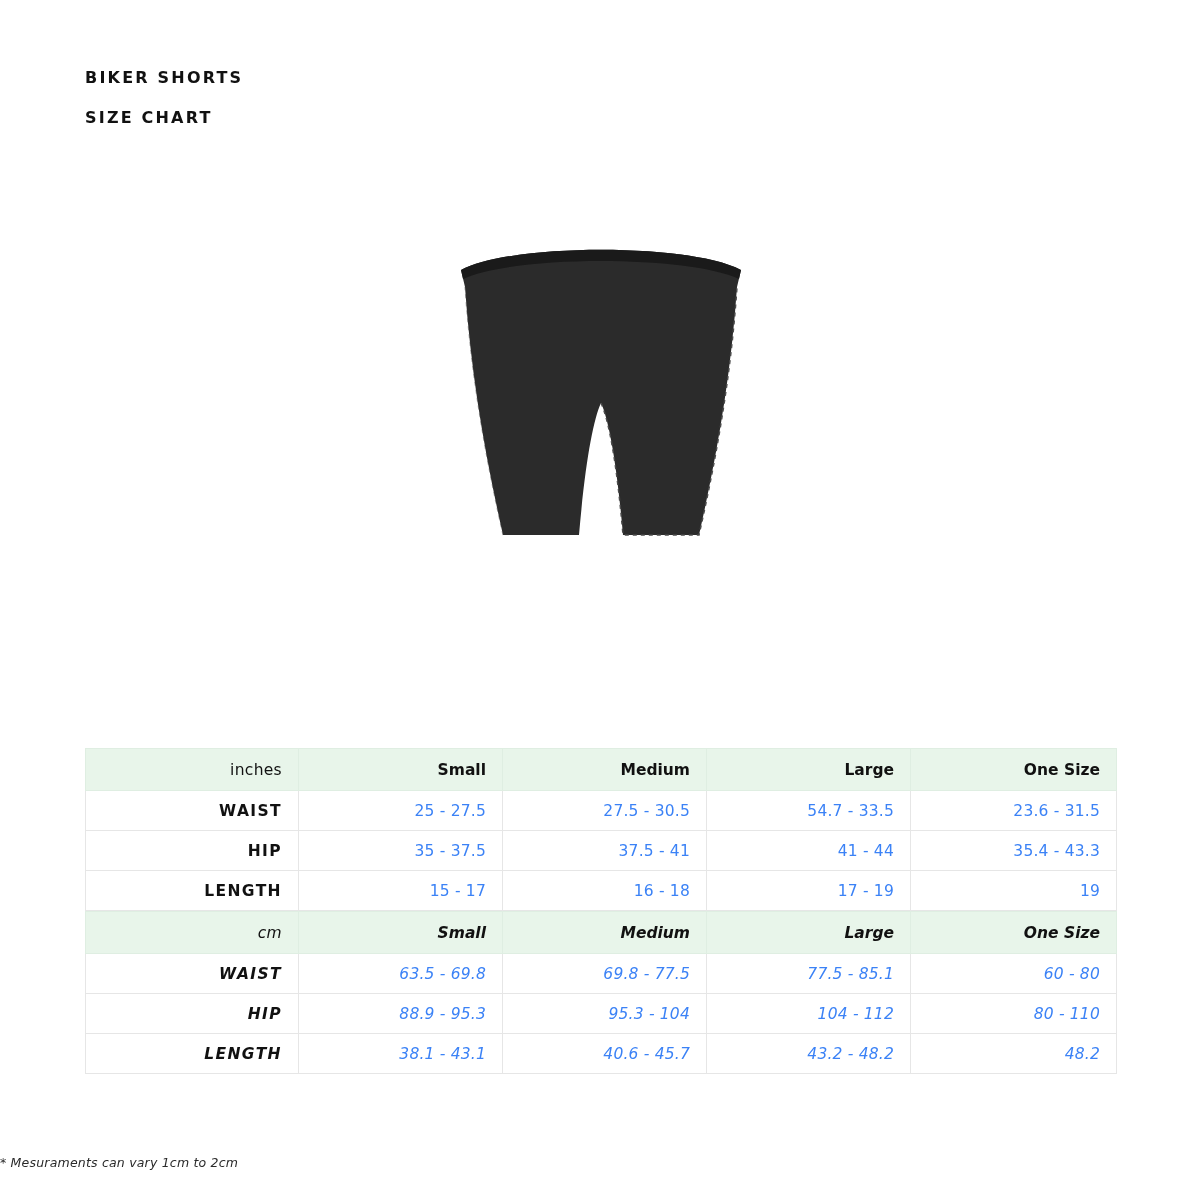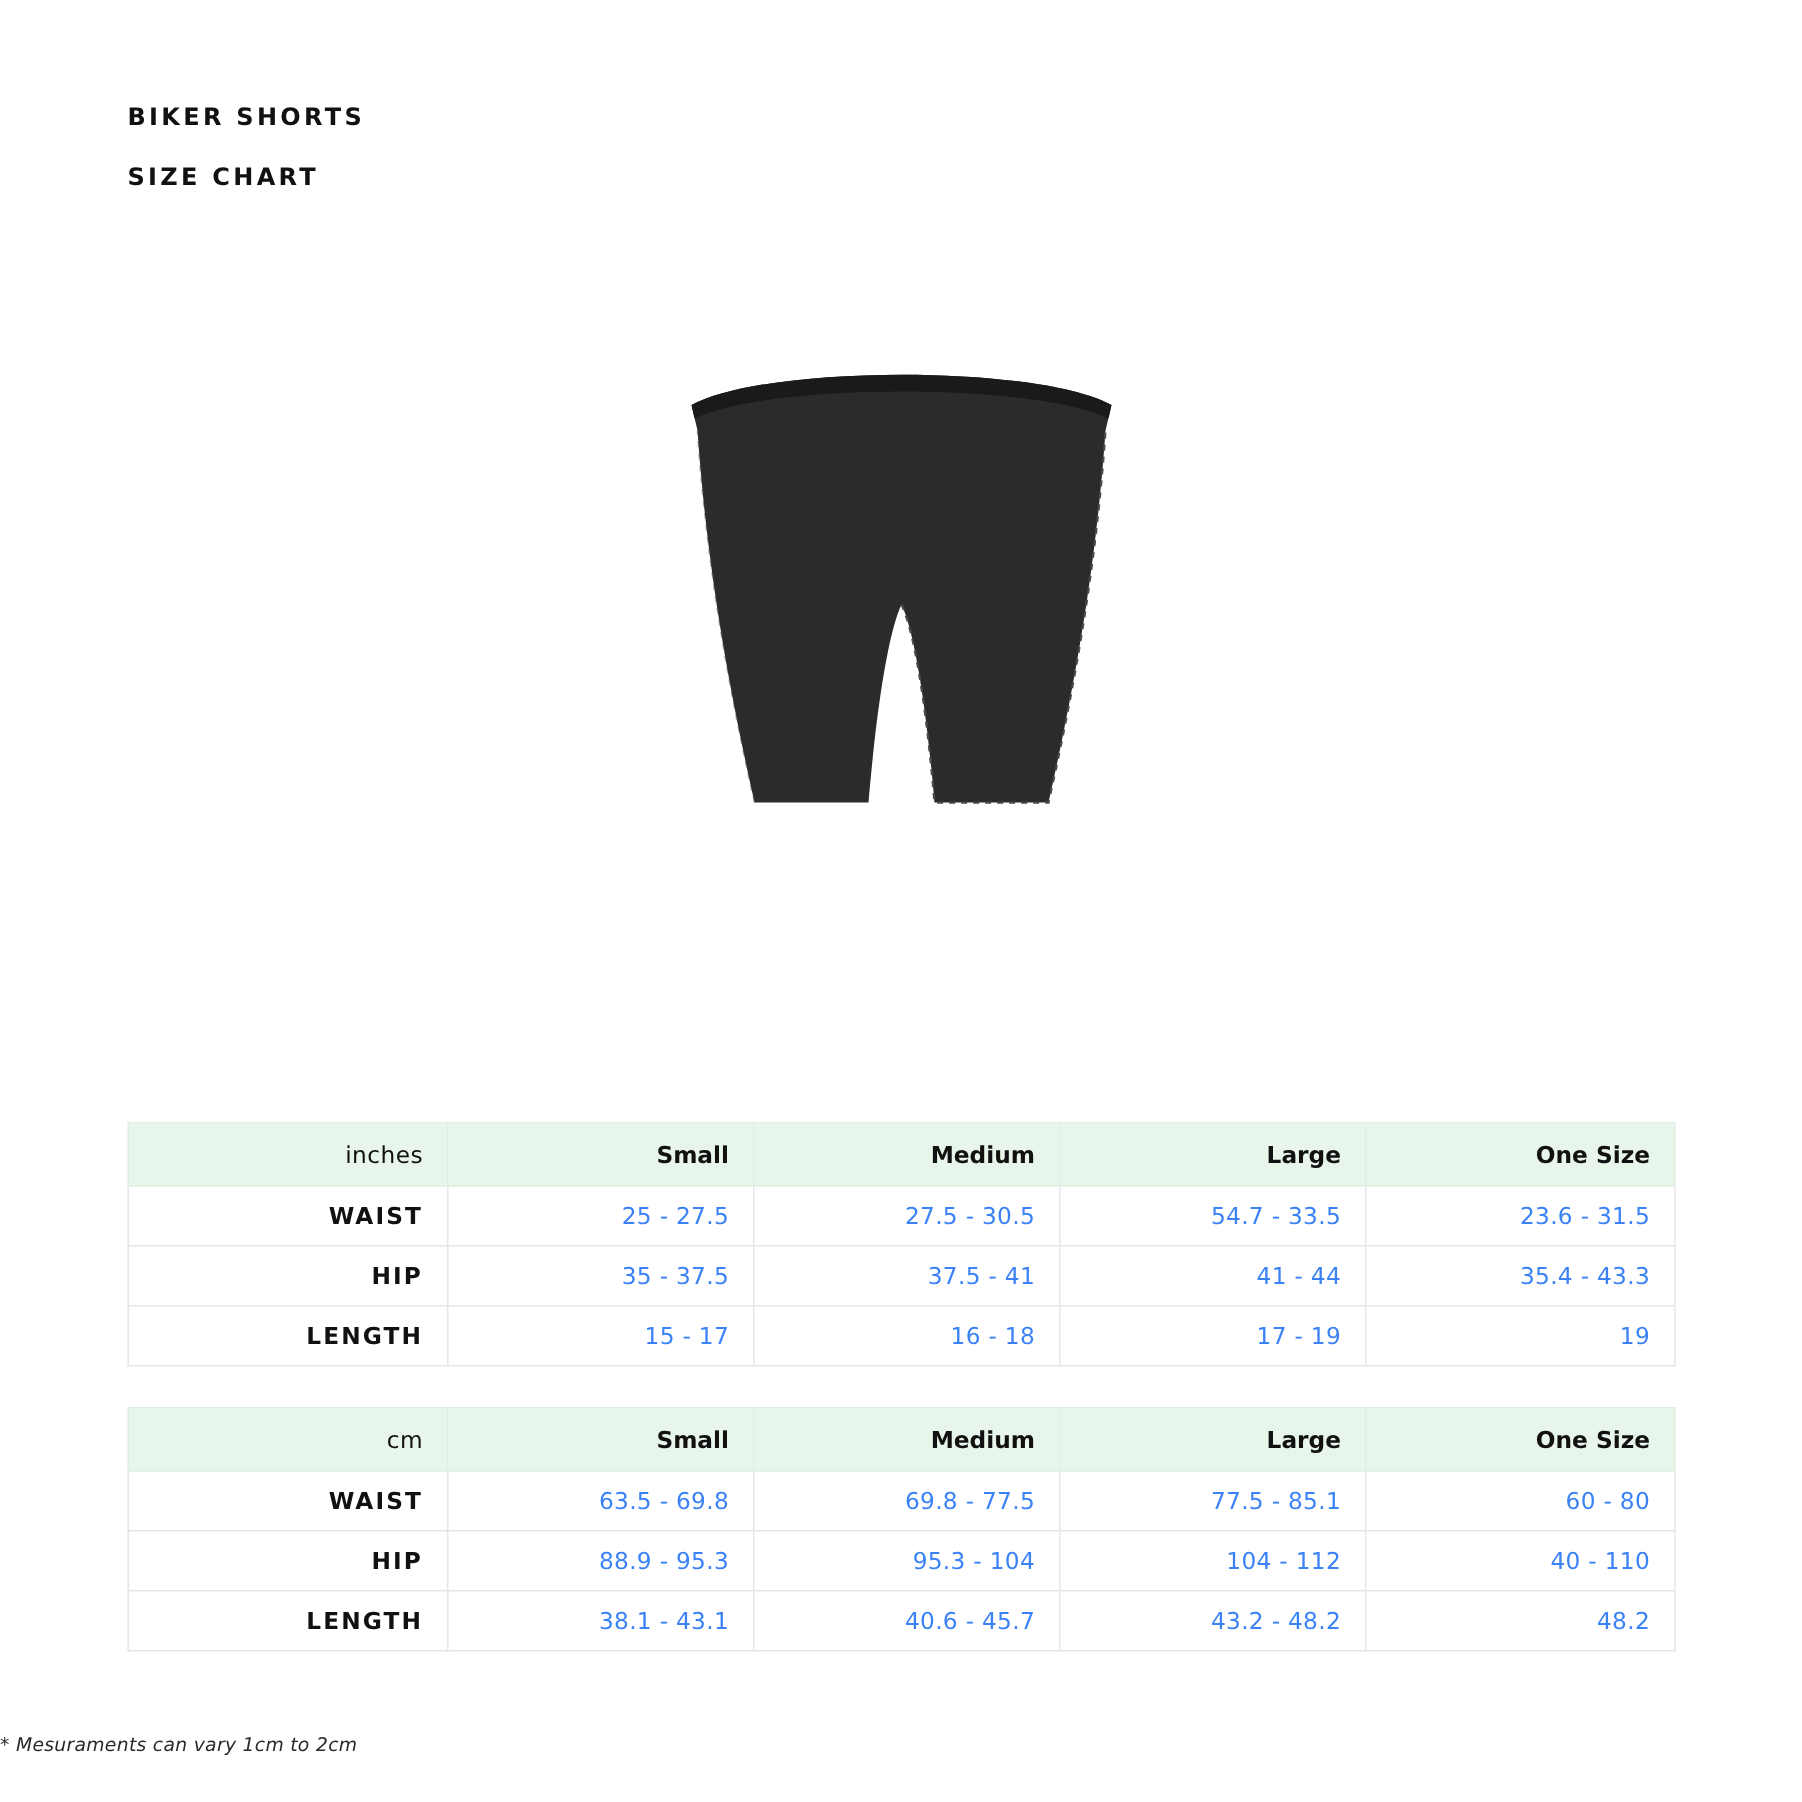--- a/index.html
+++ b/index.html
@@ -50,21 +50,21 @@
     left: 85px;
     top: 748px;
     width: 1031px;
   }
   table.size-table {
     width: 1031px;
     border-collapse: collapse;
     table-layout: fixed;
   }
   table.size-table + table.size-table {
-    margin-top: 27px;
+    font-style: italic;
   }
   table.size-table th, table.size-table td {
     border: 1px solid #e6e6e6;
     text-align: right;
     font-size: 15.5px;
     padding: 0 16px;
     height: 40px;
     vertical-align: middle;
   }
   table.size-table thead th {
@@ -192,21 +192,21 @@
           <td>63.5 - 69.8</td>
           <td>69.8 - 77.5</td>
           <td>77.5 - 85.1</td>
           <td>60 - 80</td>
         </tr>
         <tr>
           <th>HIP</th>
           <td>88.9 - 95.3</td>
           <td>95.3 - 104</td>
           <td>104 - 112</td>
-          <td>40 - 110</td>
+          <td>80 - 110</td>
         </tr>
         <tr>
           <th>LENGTH</th>
           <td>38.1 - 43.1</td>
           <td>40.6 - 45.7</td>
           <td>43.2 - 48.2</td>
           <td>48.2</td>
         </tr>
       </tbody>
     </table>

